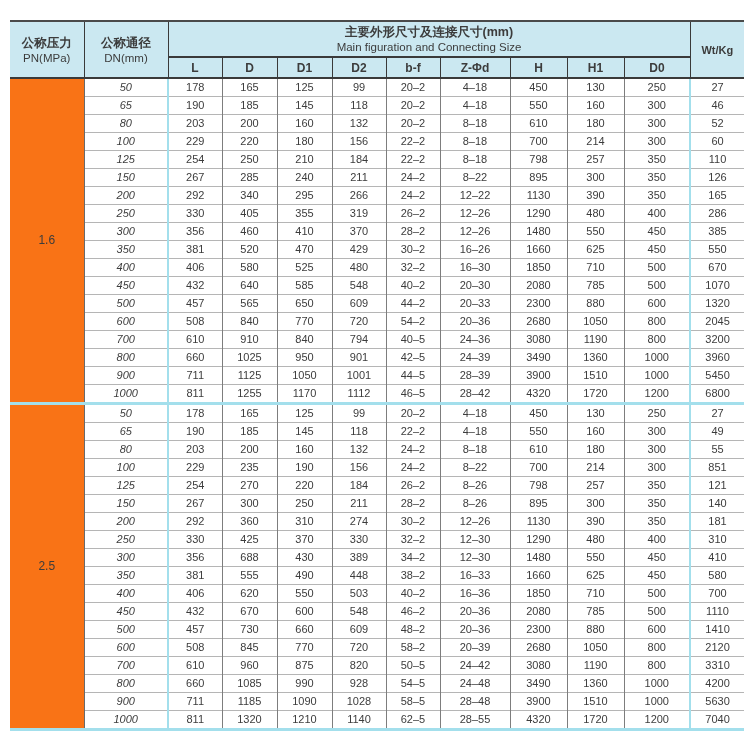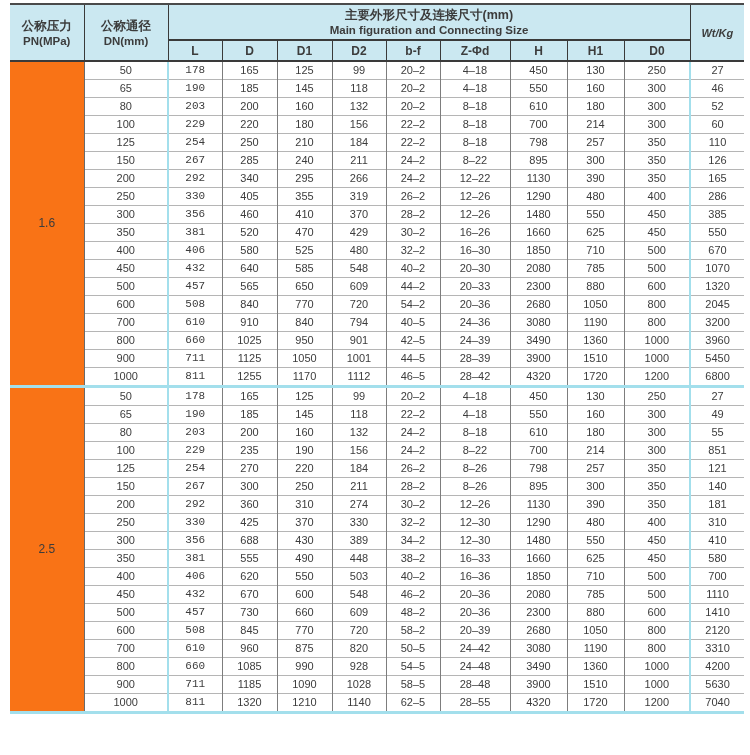--- a/index.html
+++ b/index.html
@@ -5,21 +5,21 @@
   html, body {
     margin: 0;
     padding: 0;
     background: #ffffff;
     font-family: "Liberation Sans", "DejaVu Sans", sans-serif;
   }
   .page {
     width: 750px;
     height: 750px;
     box-sizing: border-box;
-    padding: 3px 6px 6px 10px;
+    padding: 20px 6px 6px 10px;
     background: #ffffff;
   }
   table.spec {
     border-collapse: collapse;
     table-layout: fixed;
     width: 734px;
     border-top: 2px solid var(--grid-strong, #4a4a4a);
     border-bottom: 3px solid var(--accent, #a3dfec);
     font-size: 11px;
     color: var(--text, #3c3c3c);
@@ -28,23 +28,23 @@
     background: var(--header-bg, #cbe8f1);
     border: 1px solid #3a3a3a;
     font-weight: bold;
     text-align: center;
     vertical-align: middle;
     padding: 2px 1px;
   }
   thead tr.head-main { height: 34px; }
   thead tr.head-sub  { height: 21px; }
   thead th.edge-left  { border-left: none; }
-  thead th.edge-right { border-right: none; font-style: italic; }
+  thead th.edge-right { border-right: none; }
   thead th .zh { font-size: 12.5px; line-height: 16px; }
-  thead th .en { font-size: 11.5px; line-height: 14px; font-weight: bold; }
+  thead th .en { font-size: 11.5px; line-height: 14px; font-weight: normal; }
   thead tr.head-sub th { font-size: 12px; }
   thead th { border-bottom-width: 2px; }
 
   tbody td {
     text-align: center;
     vertical-align: middle;
     height: 17px;
     line-height: 17px;
     padding: 0 2px;
     overflow: hidden;
@@ -52,22 +52,22 @@
   }
   tbody tr.data-row td { border-top: 1px solid var(--grid-light, #b5b5b5); }
   tbody tr.row-first td { border-top: none; }
 
   td.pn-cell {
     border-right: 1px solid var(--grid-dark, #6a6a6a);
     border-top: none;
     font-size: 12px;
     background: #f97316;
   }
-  td.col-dn  { border-left: 1px solid var(--grid-dark, #6a6a6a); }
-  td.col-l   { border-left: 2px solid var(--accent, #a3dfec); font-family: Liberation Mono, monospace; }
+  td.col-dn  { border-left: 1px solid var(--grid-dark, #6a6a6a); font-style: italic; }
+  td.col-l   { border-left: 2px solid var(--accent, #a3dfec); }
   td.col-mid { border-left: 1px solid var(--grid-mid, #7d7d7d); }
   td.col-wt  { border-left: 2px solid var(--accent, #a3dfec); text-align: center; }
 
   tr.section-divider td {
     height: 3px;
     line-height: 3px;
     padding: 0;
     background: var(--accent, #a3dfec);
     border: none;
   }

